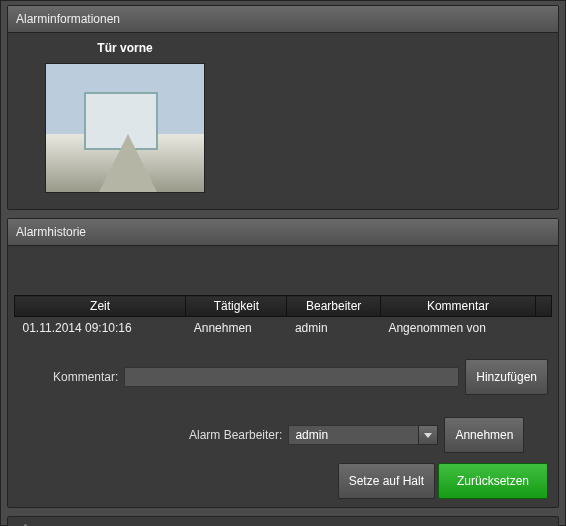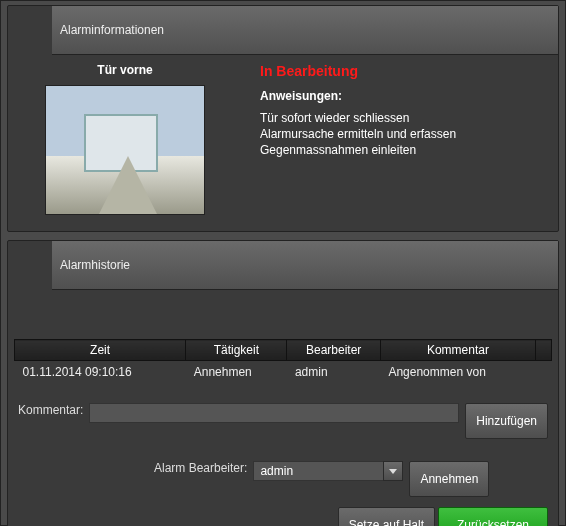--- a/index.html
+++ b/index.html
@@ -21,25 +21,24 @@
   flex-direction: column;
 }
 .panel {
   margin: 4px 6px;
   background: #3a3a3a;
   border: 1px solid #222;
   border-radius: 2px;
 }
 .panel-header {
   background: linear-gradient(#6a6a6a,#505050);
-  padding: 17px 8px;
+  padding: 6px 8px;
   font-size: 12px;
   color: #eee;
   border-bottom: 1px solid #222;
-  margin-left: 44px;
 }
 .info-body {
   display: flex;
   padding: 8px 12px 16px 12px;
   gap: 30px;
 }
 .info-left {
   width: 210px;
   text-align: center;
 }
@@ -101,24 +100,25 @@
   border: 1px solid #111;
   font-size: 12px;
 }
 .table td {
   padding: 4px 8px;
   color: #eee;
   font-size: 12px;
 }
 .form-row {
   display: flex;
-  align-items: flex-start;
+  align-items: center;
   gap: 6px;
   margin-top: 18px;
   padding: 2px 4px;
+  margin-left: 35px;
 }
 .label { color: #ddd; }
 .input {
   flex: 1;
   background: #555;
   border: 1px solid #333;
   height: 20px;
   color: #fff;
   padding: 0 4px;
 }
@@ -202,27 +202,20 @@
 <body>
 
 <div class="window">
 
   <div class="panel">
     <div class="panel-header">Alarminformationen</div>
     <div class="info-body">
       <div class="info-left">
         <div class="info-left-title">Tür vorne</div>
         <div class="thumb"></div>
-      </div>
-      <div class="info-right">
-        <div class="status">In Bearbeitung</div>
-        <div class="instr-head">Anweisungen:</div>
-        <div class="instr-line">Tür sofort wieder schliessen</div>
-        <div class="instr-line">Alarmursache ermitteln und erfassen</div>
-        <div class="instr-line">Gegenmassnahmen einleiten</div>
       </div>
     </div>
   </div>
 
   <div class="panel">
     <div class="panel-header">Alarmhistorie</div>
     <div class="history-body">
       <table class="table">
         <thead>
           <tr>

